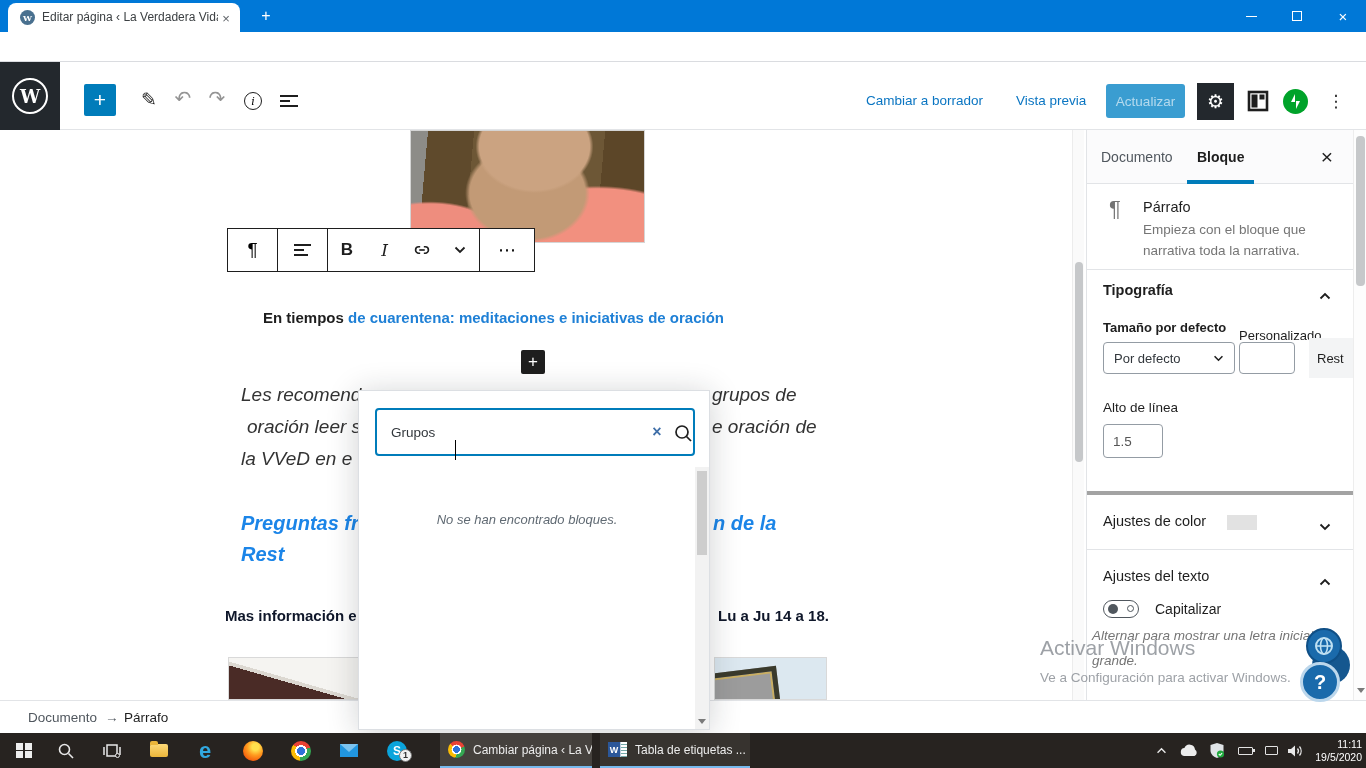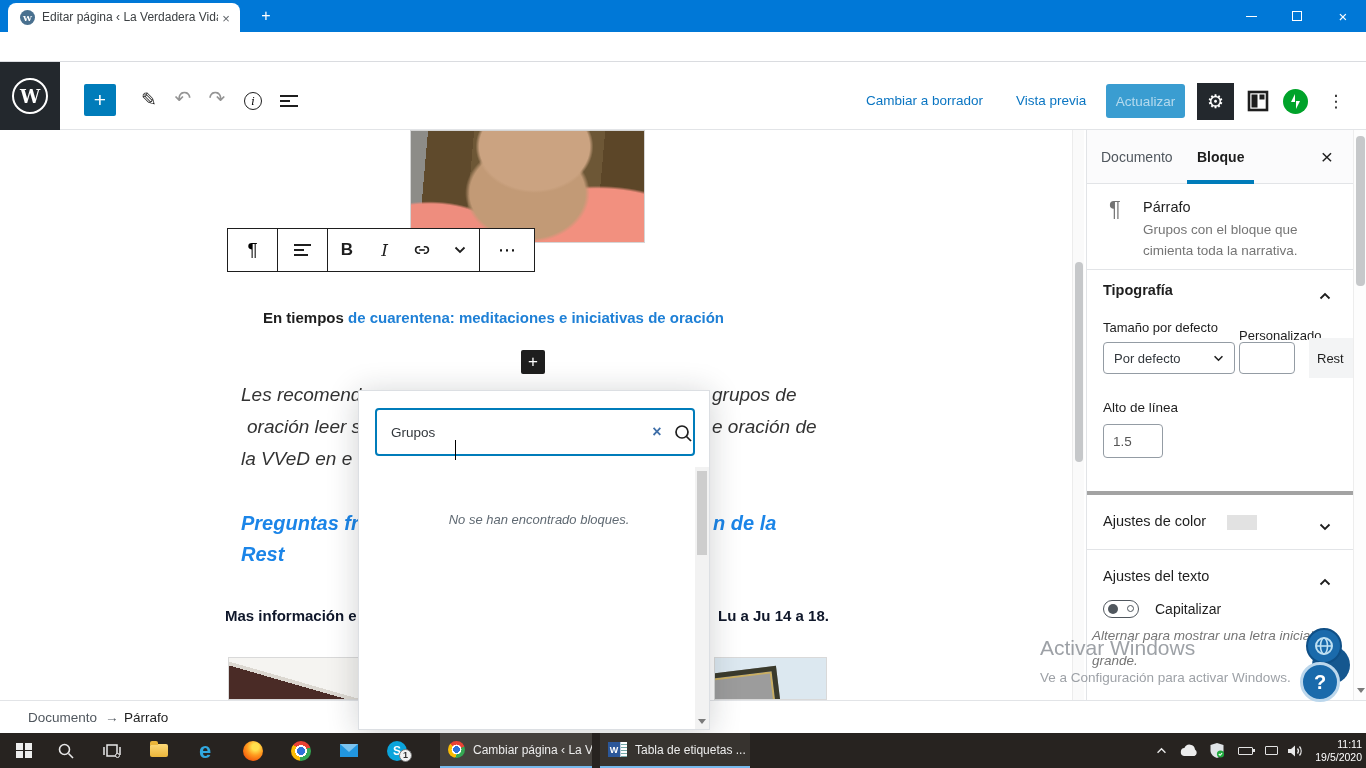--- a/index.html
+++ b/index.html
@@ -63,21 +63,21 @@
   .frame { position:absolute; left:-8px; top:12px; width:72px; height:46px; transform:rotate(-7deg); background:#9c9c9c; border:5px solid #3a3a2c; box-shadow:inset 0 0 0 2px #c9ae62; }
   .scroll-track { background:#fafafa; }
   .scroll-thumb { background:#c6c8ca; border-radius:4px; }
 
   
   .popup { left:358px; top:390px; width:352px; height:340px; background:#fff; border:1px solid #dcdfe3; box-shadow:0 3px 30px rgba(25,30,35,.2); z-index:30; }
   .search-box { position:absolute; left:16px; top:17px; width:320px; height:48px; border:2px solid #007cba; border-radius:4px; background:#fff; }
   .search-input { position:absolute; left:14px; top:0; width:230px; height:44px; border:none; outline:none; font-size:13.5px; color:#32373c; font-family:"Liberation Sans", sans-serif; background:transparent; }
   .caret { position:absolute; left:78px; top:30px; width:1px; height:20px; background:#000; }
   .clear-x { position:absolute; left:270px; top:12px; width:20px; height:20px; color:#3f6fa8; font-size:16px; font-weight:bold; }
-  .noresults { position:absolute; left:0; top:121px; width:336px; text-align:center; font-style:italic; font-size:13px; color:#606a73;margin-left:12px; }
+  .noresults { position:absolute; left:0; top:121px; width:336px; text-align:center; font-style:italic; font-size:13px; color:#606a73; }
   .pop-sb-track { position:absolute; left:336px; top:76px; width:14px; height:262px; background:#f2f2f2; }
   .pop-sb-thumb { position:absolute; left:338px; top:80px; width:10px; height:84px; background:#cdcdcd; }
   .sb-arrow { width:0; height:0; border-left:4px solid transparent; border-right:4px solid transparent; border-top:5px solid #7a7a7a; }
 
   
   .sidebar { left:1086px; top:130px; width:280px; height:570px; background:#fff; border-left:1px solid #e2e4e7; z-index:10; }
   .sb { position:absolute; }
   .tabsrow { left:0; top:0; width:266px; height:54px; background:#fbfbfc; border-bottom:1px solid #e2e4e7; }
   .tab-doc { left:14px; top:0; height:54px; line-height:54px; font-size:14px; color:#50575e; }
   .tab-blk { left:110px; top:0; height:54px; line-height:54px; font-size:14px; color:#1e1e1e; font-weight:600; }
@@ -288,31 +288,31 @@
     <div class="sb tabsrow">
       <div class="sb tab-doc">Documento</div>
       <div class="sb tab-blk">Bloque</div>
       <div class="sb tab-underline"></div>
       <div class="sb center" style="left:228px; top:15px; width:24px; height:24px; font-size:21px; color:#1e1e1e;">×</div>
     </div>
 
     <div class="sb" style="left:0; top:54px; width:266px; height:86px; border-bottom:1px solid #e2e4e7;">
       <span class="sb" style="left:22px; top:12px; font-size:22px; color:#757575;">¶</span>
       <div class="sb" style="left:56px; top:15px; font-size:14.5px; font-weight:500; color:#1e1e1e;">Párrafo</div>
-      <div class="sb" style="left:56px; top:36px; width:192px; font-size:13.5px; color:#757575; line-height:1.55;">Grupos con el bloque que cimienta toda la narrativa.</div>
+      <div class="sb" style="left:56px; top:36px; width:192px; font-size:13.5px; color:#757575; line-height:1.55;">Empieza con el bloque que narrativa toda la narrativa.</div>
     </div>
 
     <div class="sb" style="left:0; top:140px; width:266px; height:225px; border-bottom:4px solid #a3a3a3;">
       <div class="sb panel-title" style="left:16px; top:12px;">Tipografía</div>
       <span class="sb" style="left:232px; top:16px;">
         <svg width="12" height="8" viewBox="0 0 12 8">
             <path d="M1.5 6.5L6 2l4.5 4.5" fill="none" stroke="#1e1e1e" stroke-width="1.8"></path>
           </svg>
       </span>
-      <div class="sb lbl" style="left:16px; top:50px;">Tamaño por defecto</div>
+      <div class="sb lbl" style="left:16px; top:50px;font-weight:bold;">Tamaño por defecto</div>
       <div class="sb lbl" style="left:152px; top:50px;margin-top:8px;">Personalizado</div>
       <div class="sb field flex" style="left:16px; top:72px; width:132px; height:32px; padding:0 10px; justify-content:space-between;">
         <span>Por defecto</span>
         <svg width="11" height="7" viewBox="0 0 12 8">
             <path d="M1.5 1.5L6 6l4.5-4.5" fill="none" stroke="#1e1e1e" stroke-width="1.8"></path>
           </svg>
       </div>
       <input class="sb field" style="left: 152px; top: 72px; width: 56px; height: 32px; padding: 0px 8px;">
       <div class="sb flex" style="left:222px; top:68px; width:54px; height:40px; background:#f3f4f5; padding-left:8px; font-size:13px; color:#1e1e1e; overflow:hidden;">
           <span>Rest</span>

